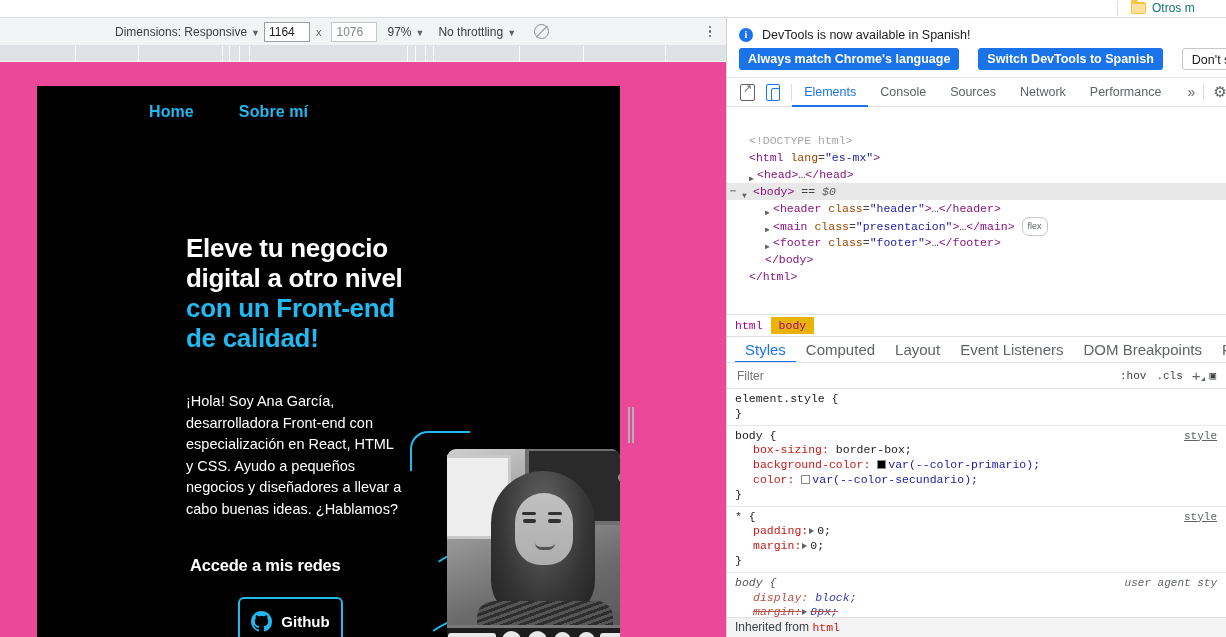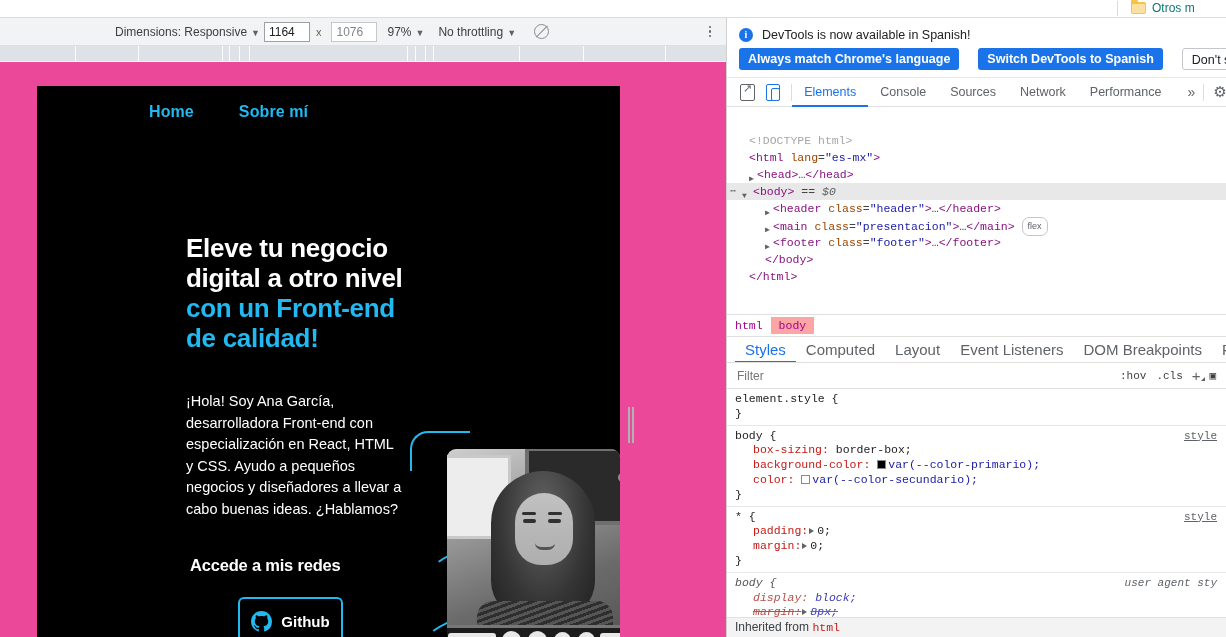--- a/index.html
+++ b/index.html
@@ -271,21 +271,21 @@
     font-size:9px; padding:0 5px; color:#5f6368; background:#fff;
     font-family:"Liberation Sans", sans-serif; vertical-align:1px;
   }
 
   .crumbbar{
     position:absolute; left:0; top:296px; width:500px; height:22px;
     background:#fff; border-top:1px solid #e0e0e0; display:flex; align-items:center;
     font-family:"Liberation Mono", monospace; font-size:11.5px;
   }
   .crumb{ color:#a4008e; padding:2px 8px; cursor:pointer; }
-  .crumb.active{ background:#fca5a5; }
+  .crumb.active{ background:#eab308; }
 
   .styles-tabbar{
     position:absolute; left:0; top:318px; width:500px; height:27px;
     display:flex; align-items:center; background:#fff;
     border-top:1px solid #e0e0e0; border-bottom:1px solid #e0e0e0;
     padding-left:8px; overflow:hidden;
   }
   .st-tab{
     font-size:15px; color:#5f6368; padding:0 10px; height:27px; line-height:27px;
     white-space:nowrap; cursor:pointer;

